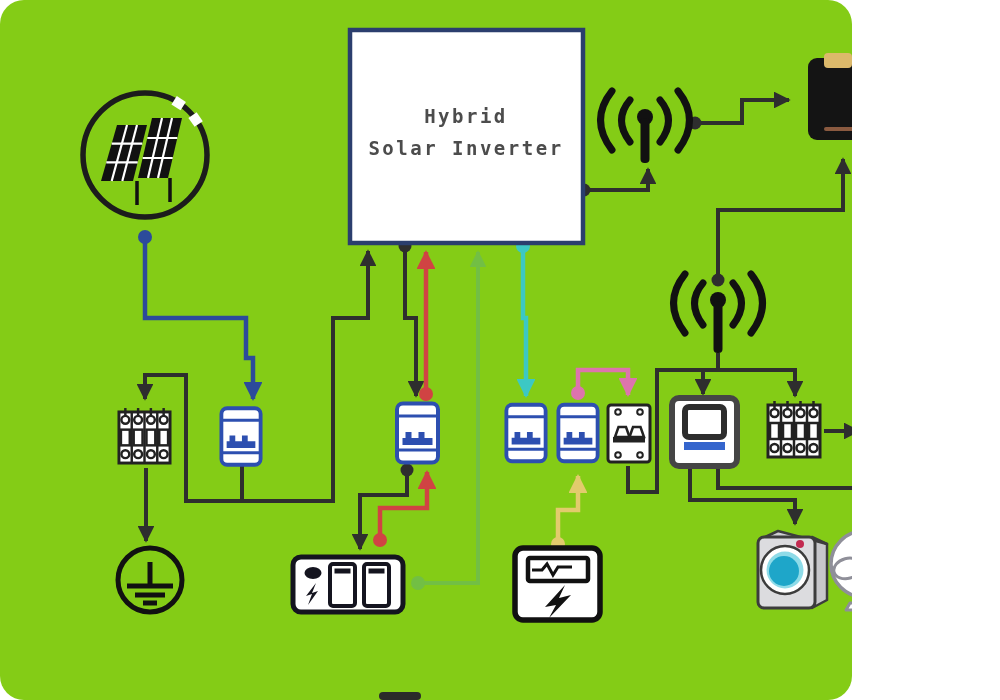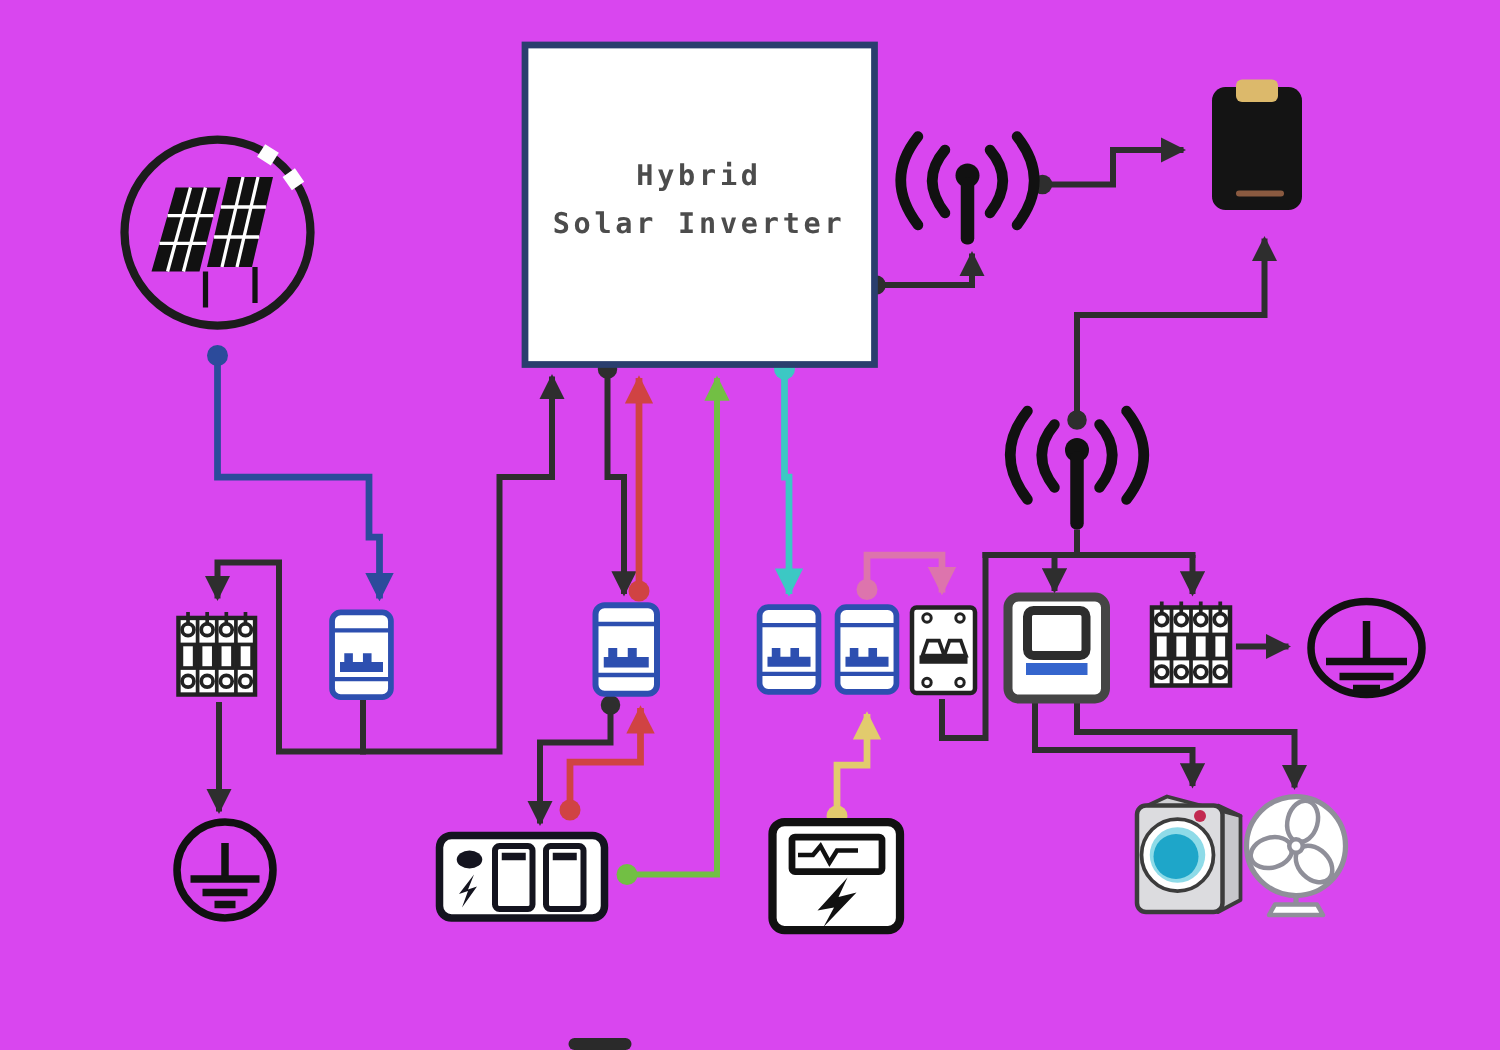--- a/index.html
+++ b/index.html
@@ -1,16 +1,16 @@
 <!DOCTYPE html>
 <html><head>
 <meta charset="utf-8">
 <style>
   html,body{margin:0;padding:0;background:#ffffff;}
-  .stage{width:1000px;height:700px;position:relative;background:#d946ef;overflow:hidden;}
+  .stage{width:852px;height:700px;position:relative;background:#84cc16;overflow:hidden;border-radius:24px;}
   svg{display:block;}
   .wire{fill:none;stroke-linecap:butt;stroke-linejoin:miter;}
   .title-text{font-family:"DejaVu Sans Mono","Liberation Mono",monospace;font-weight:bold;fill:#4c4c4c;letter-spacing:2.5px;}
 </style>
 </head>
 <body>
 
 <div class="stage">
 <svg width="1000" height="700" viewBox="0 0 1000 700">
   <defs>

